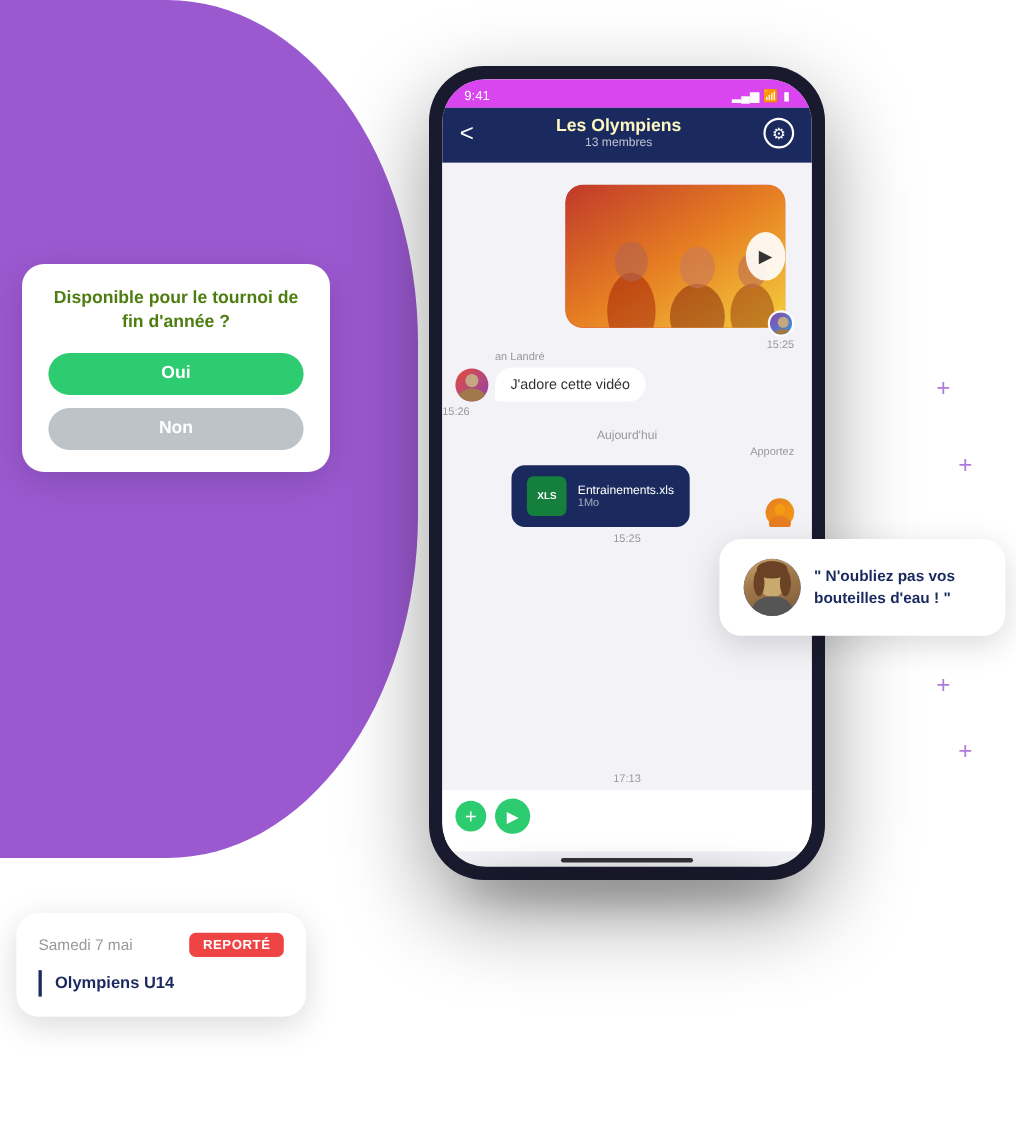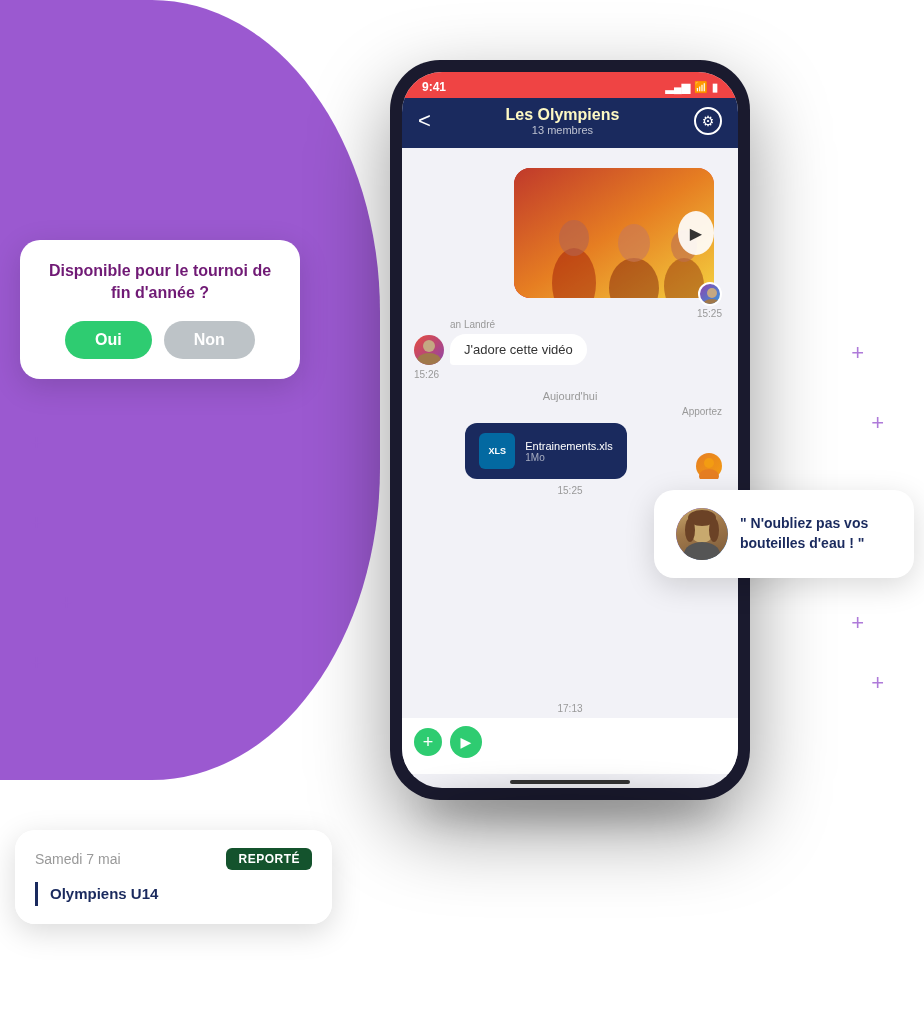--- a/index.html
+++ b/index.html
@@ -58,28 +58,28 @@
       height: 100%;
       background: #f0f0f5;
       border-radius: 40px;
       overflow: hidden;
       display: flex;
       flex-direction: column;
     }
 
     
     .status-bar {
-      background: #ef4444;
+      background: #d946ef;
       display: flex;
       justify-content: space-between;
       align-items: center;
       padding: 8px 20px 4px;
       color: white;
       font-size: 12px;
-      font-weight: 700;
+      font-weight: 400;
     }
 
     .status-icons {
       display: flex;
       align-items: center;
       gap: 4px;
       font-size: 11px;
     }
 
     
@@ -269,21 +269,21 @@
       align-items: center;
       gap: 10px;
       margin-left: auto;
       margin-right: 12px;
       max-width: 200px;
     }
 
     .xls-icon {
       width: 36px;
       height: 36px;
-      background: #0369a1;
+      background: #15803d;
       border-radius: 6px;
       display: flex;
       align-items: center;
       justify-content: center;
       font-size: 9px;
       font-weight: 700;
       color: white;
       flex-shrink: 0;
     }
 
@@ -377,30 +377,31 @@
       border-radius: 20px;
       padding: 20px 24px;
       box-shadow: 0 8px 30px rgba(0,0,0,0.15);
       z-index: 10;
       width: 280px;
     }
 
     .poll-question {
       font-size: 16px;
       font-weight: 600;
-      color: #701a75;
+      color: #4d7c0f;
       text-align: center;
       margin-bottom: 16px;
       line-height: 1.4;
     }
 
     .poll-buttons {
       display: flex;
       gap: 12px;
       justify-content: center;
+      flex-direction: column;
     }
 
     .btn-oui {
       background: #2ecc71;
       color: white;
       border: none;
       border-radius: 30px;
       padding: 10px 30px;
       font-size: 16px;
       font-weight: 600;
@@ -463,37 +464,37 @@
     
     .event-card {
       position: absolute;
       bottom: 100px;
       left: 15px;
       background: rgba(255,255,255,0.95);
       border-radius: 20px;
       padding: 18px 20px;
       box-shadow: 0 8px 30px rgba(0,0,0,0.15);
       z-index: 10;
-      width: 317px;
+      width: 263px;
     }
 
     .event-header {
       display: flex;
       align-items: center;
       justify-content: space-between;
       margin-bottom: 12px;
     }
 
     .event-date {
       font-size: 14px;
       color: #999;
     }
 
     .event-badge {
-      background: #14532d;
+      background: #ef4444;
       color: white;
       border-radius: 6px;
       padding: 4px 12px;
       font-size: 12px;
       font-weight: 700;
       letter-spacing: 0.5px;
     }
 
     .event-teams {
       border-left: 3px solid #1a2a5e;
@@ -605,21 +606,21 @@
           <div class="avatar-round">
             <svg width="30" height="30">
               <circle cx="15" cy="11" r="6" fill="#c4a882"></circle>
               <ellipse cx="15" cy="26" rx="12" ry="8" fill="#a0784a"></ellipse>
             </svg>
           </div>
           <div class="msg-bubble-left">
             <span>J'adore cette vidéo</span>
           </div>
         </div>
-        <div style="padding-left:12px;font-size:10px;color:#999;padding-bottom:2px;">15:26</div>
+        <div style="font-size:10px;color:#999;padding-bottom:2px;">15:26</div>
 
         <div class="date-divider">Aujourd'hui</div>
 
         <div class="vincent-label">Apportez</div>
 
         <div style="display:flex;align-items:flex-end;padding:6px 12px 2px;gap:6px;">
           <div class="file-attach">
             <div class="xls-icon">XLS</div>
             <div class="file-info">
               <div>Entrainements.xls</div>

